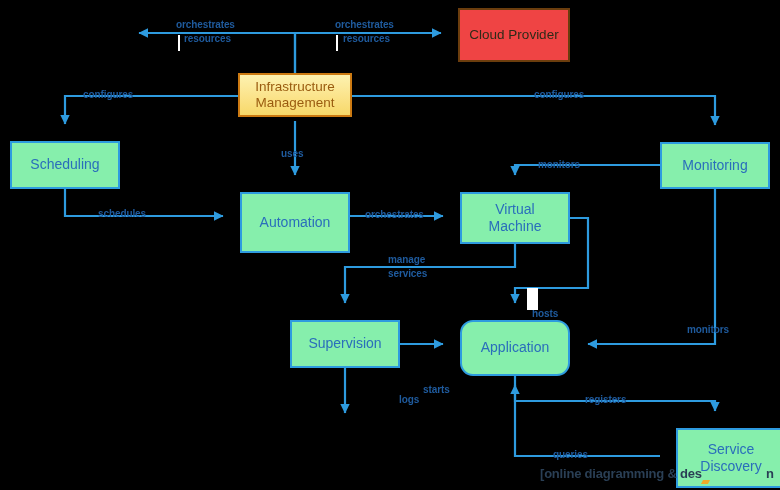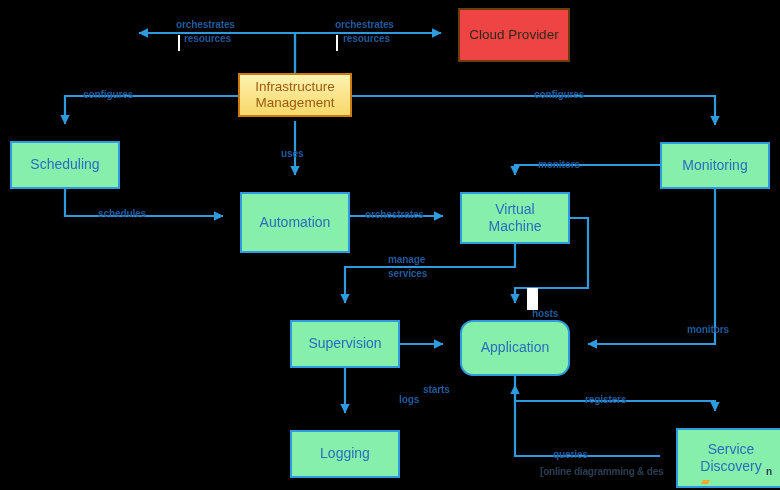--- a/index.html
+++ b/index.html
@@ -58,21 +58,21 @@
     letter-spacing: -0.1px;
   }
   .edge-label.two-line { line-height: 1.35; }
   .caret {
     position: absolute;
     background: #ffffff;
   }
   .watermark {
     position: absolute;
     color: #2a3f55;
-    font-size: 10px;
+    font-size: 13px;
     font-weight: bold;
     white-space: nowrap;
     letter-spacing: -0.2px;
   }
   .wm-tail {
     position: absolute;
     width: 7px;
     height: 4px;
     background: #f0a92a;
     transform: skewX(-28deg);
@@ -167,25 +167,20 @@
       <span class="node-label">Supervision</span>
     </div>
   </div>
 
   <div class="node node-plain" style="left:460px;top:320px;width:110px;height:56px;border-radius:13px;">
     <div>
       <span class="node-label">Application</span>
     </div>
   </div>
 
-  <div class="node node-plain" style="left:290px;top:430px;width:110px;height:48px;">
-    <div>
-      <span class="node-label">Logging</span>
-    </div>
-  </div>
 
   <div class="node node-plain" style="left:676px;top:428px;width:110px;height:60px;">
     <div>
       <span class="node-label">Service</span>
       <span class="node-label">Discovery</span>
     </div>
   </div>
 
   <div class="edge-label two-line" style="left:176px;top:18px;">
     <div>orchestrates</div>

